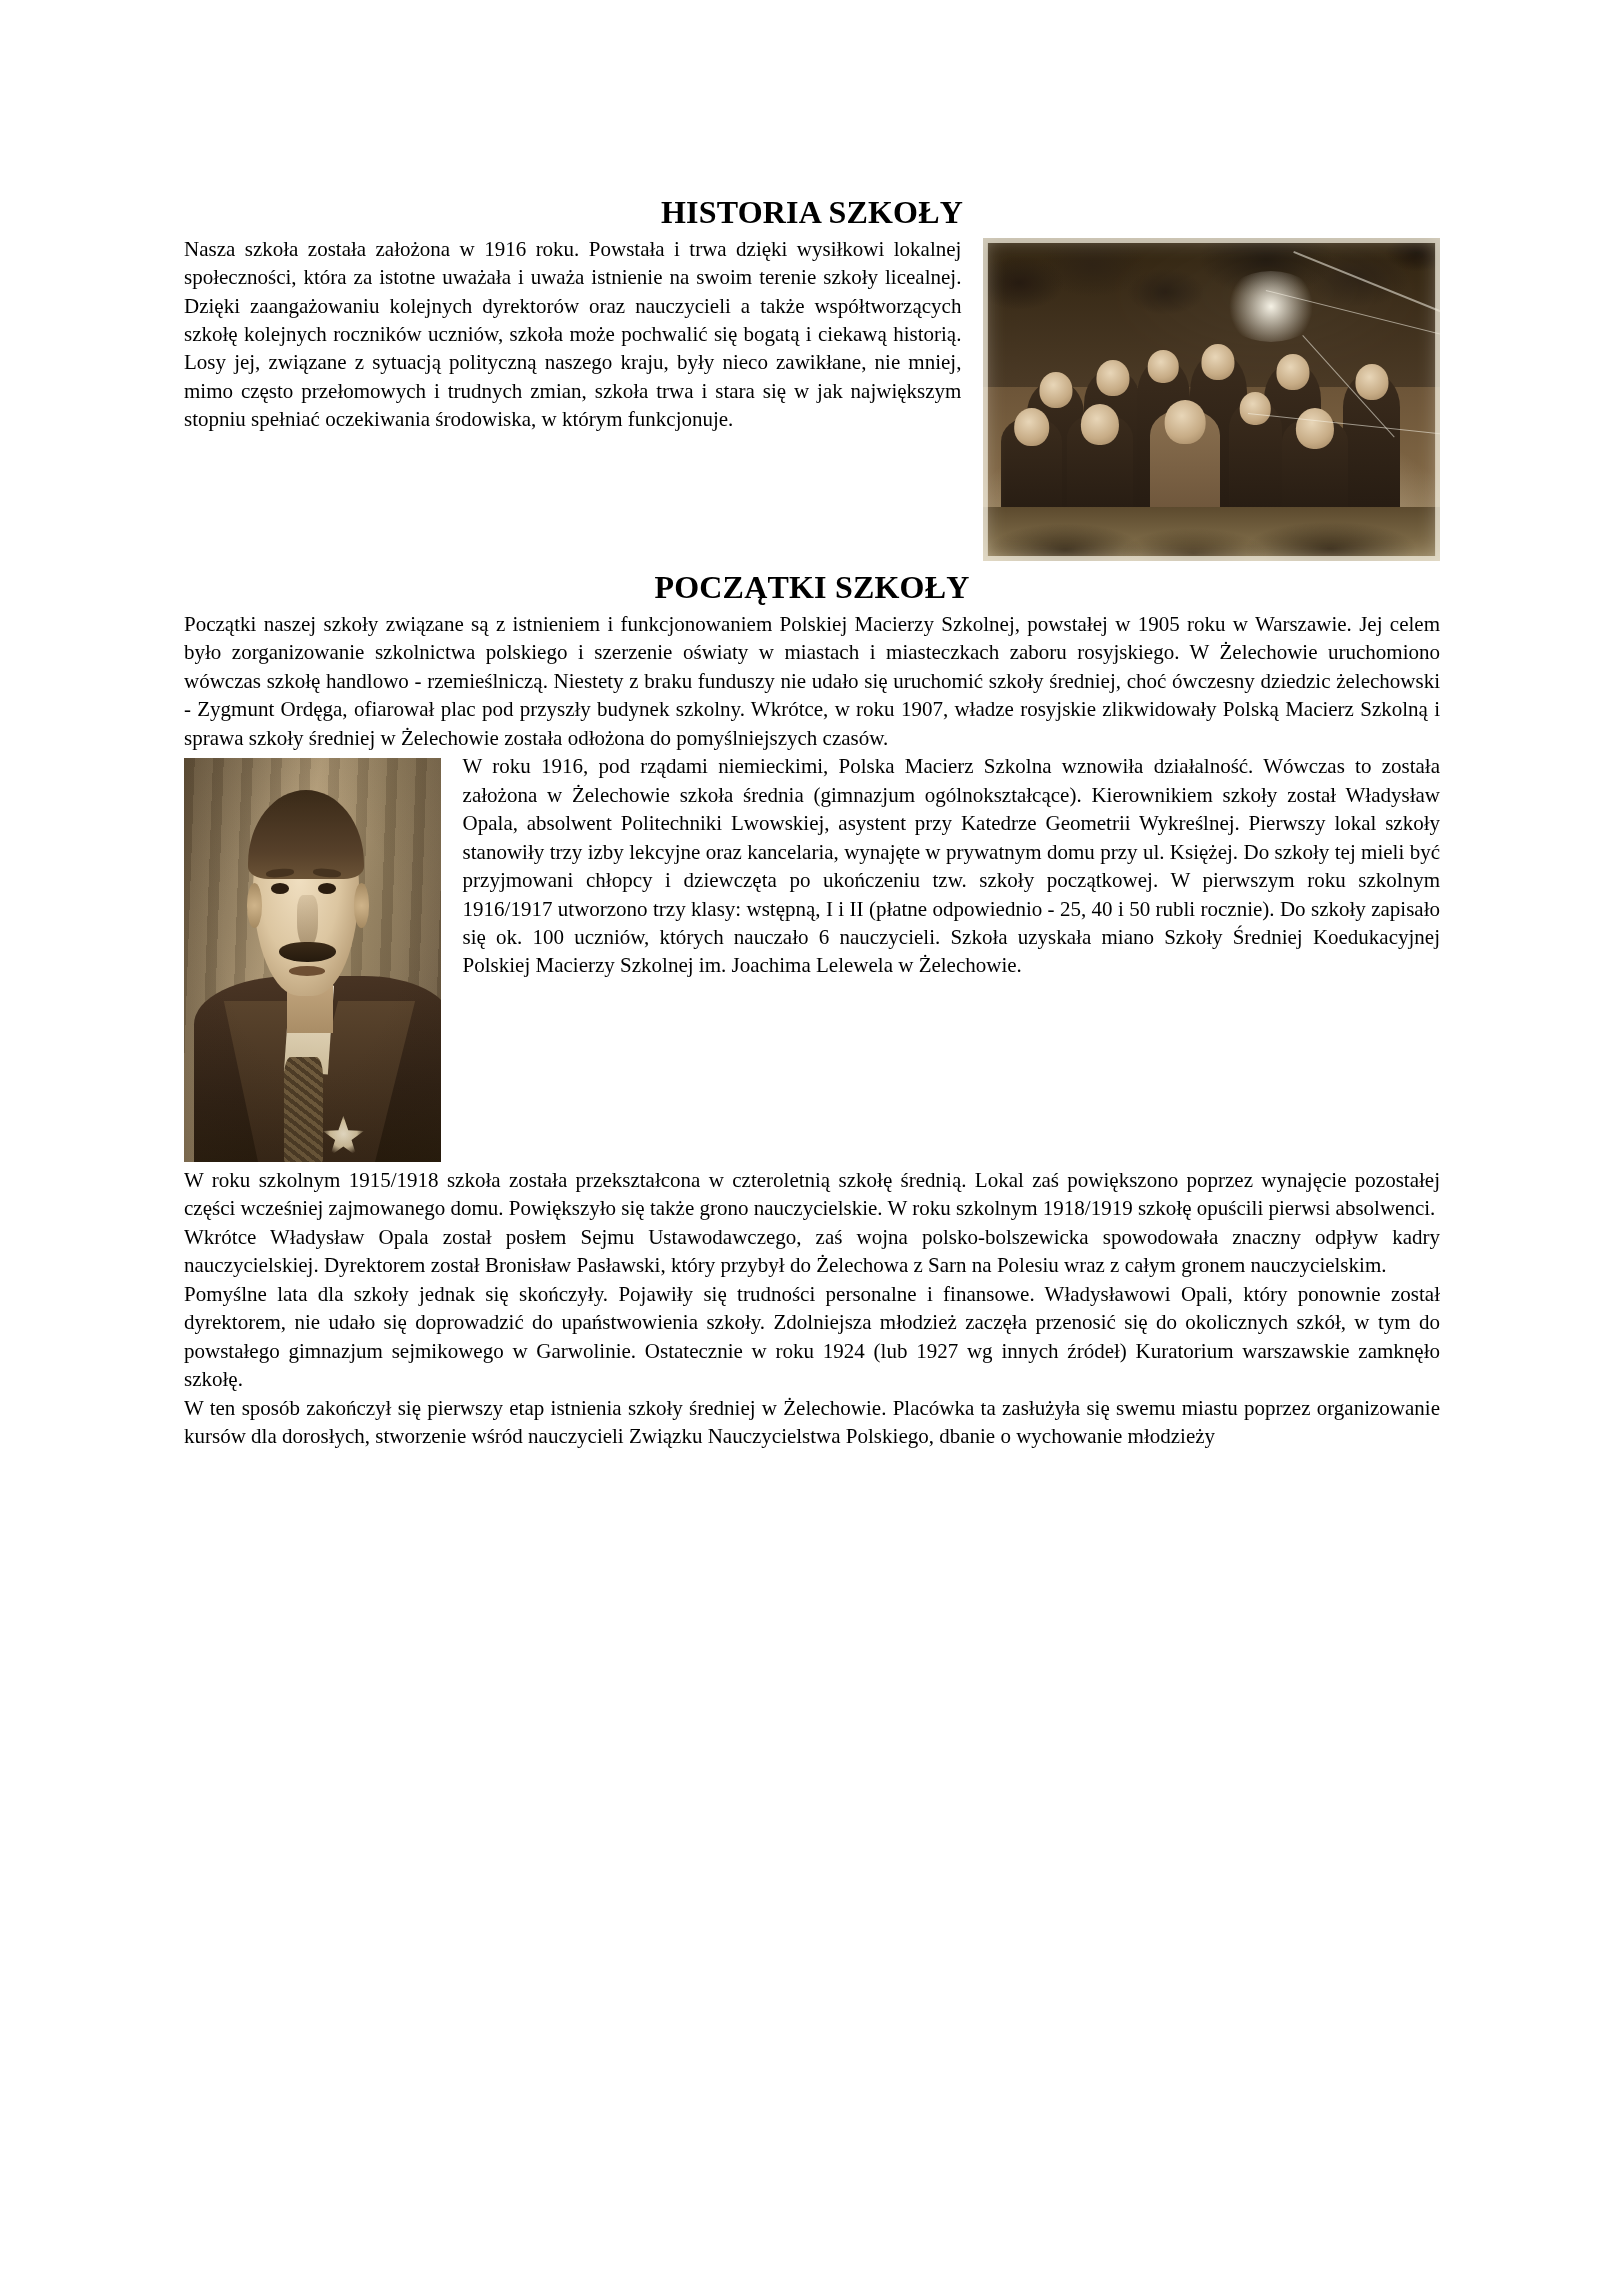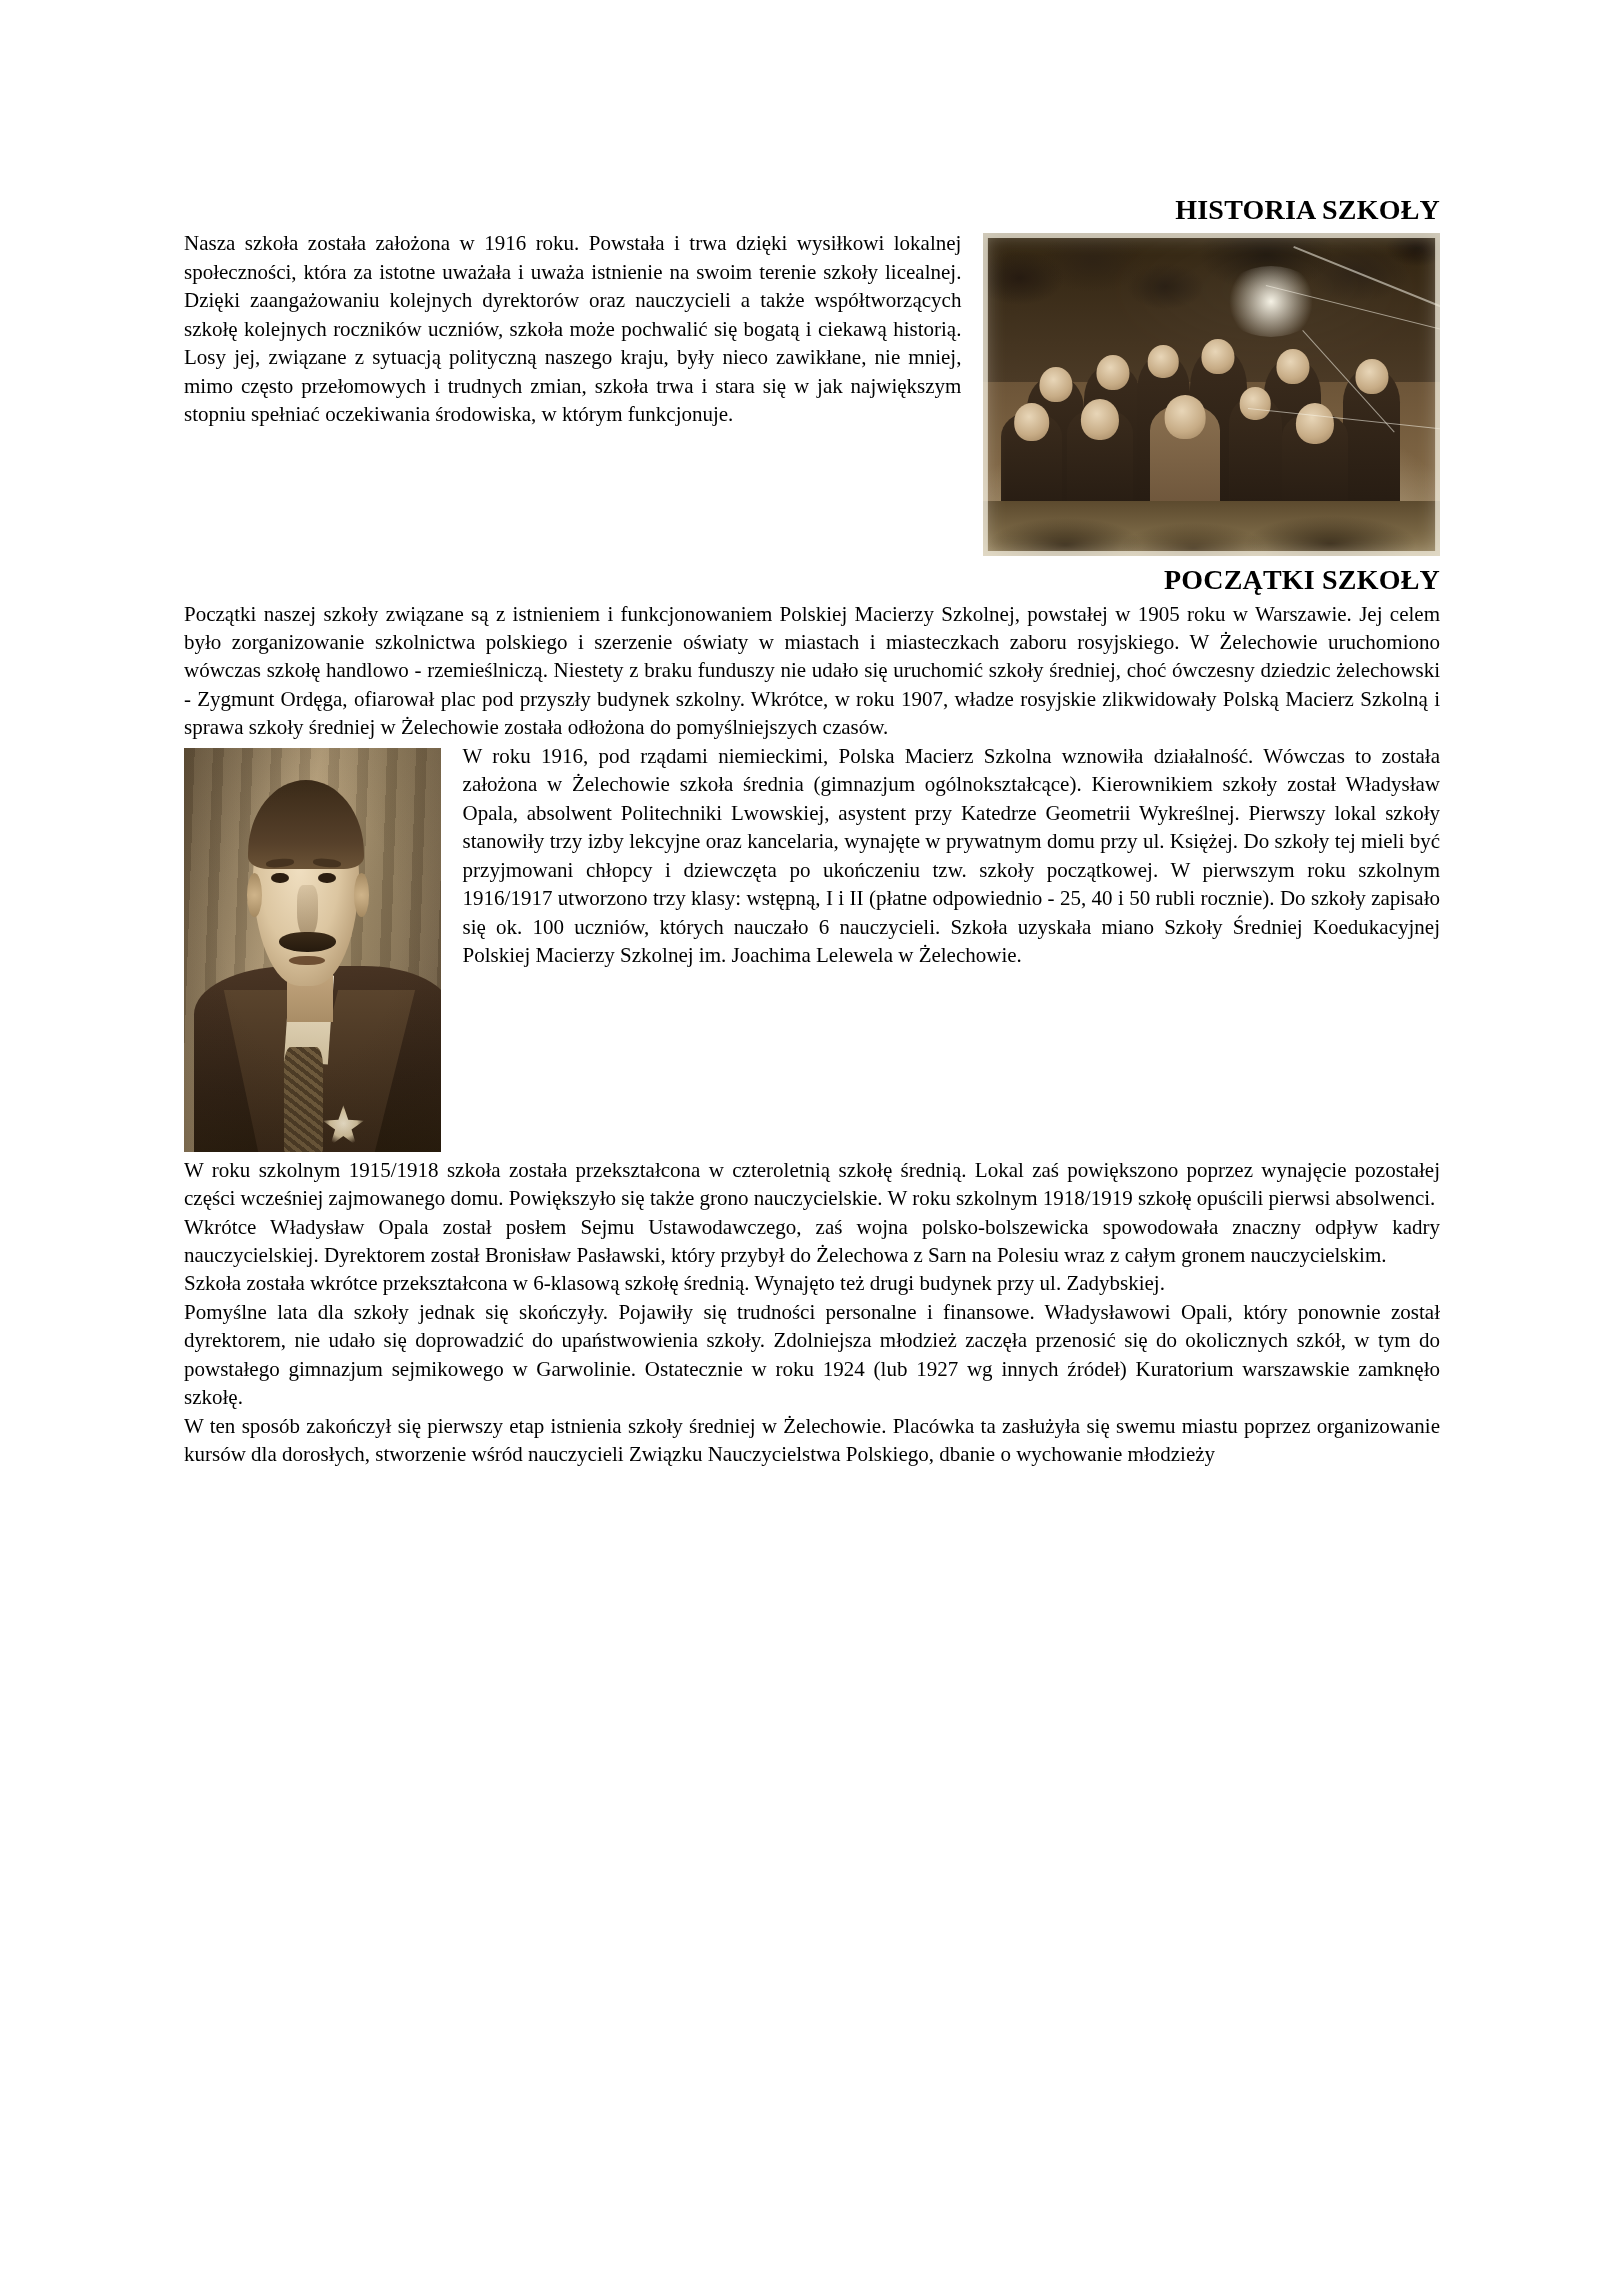--- a/index.html
+++ b/index.html
@@ -21,23 +21,23 @@
     overflow: hidden;
   }
   .doc-body {
     font-size: 21px;
     line-height: 1.355;
     text-align: justify;
     text-justify: inter-word;
     hyphens: none;
   }
   h1.section-title {
-    font-size: 28px;
+    font-size: 32px;
     font-weight: bold;
-    text-align: right;
+    text-align: center;
     margin: 0 0 1px 0;
     line-height: 1.3;
     letter-spacing: 0.2px;
   }
   p.para {
     margin: 0;
     text-align: justify;
     text-indent: 0;
   }
   p.para:last-child { margin-bottom: 0; }
@@ -360,21 +360,20 @@
         <div class="vignette"></div>
       </div>
     </div>
 
     <p class="para">W roku 1916, pod rządami niemieckimi, Polska Macierz Szkolna wznowiła działalność. Wówczas to została założona w Żelechowie szkoła średnia (gimnazjum ogólnokształcące). Kierownikiem szkoły został Władysław Opala, absolwent Politechniki Lwowskiej, asystent przy Katedrze Geometrii Wykreślnej. Pierwszy lokal szkoły stanowiły trzy izby lekcyjne oraz kancelaria, wynajęte w prywatnym domu przy ul. Księżej. Do szkoły tej mieli być przyjmowani chłopcy i dziewczęta po ukończeniu tzw. szkoły początkowej. W pierwszym roku szkolnym 1916/1917 utworzono trzy klasy: wstępną, I i II (płatne odpowiednio - 25, 40 i 50 rubli rocznie). Do szkoły zapisało się ok. 100 uczniów, których nauczało 6 nauczycieli. Szkoła uzyskała miano Szkoły Średniej Koedukacyjnej Polskiej Macierzy Szkolnej im. Joachima Lelewela w Żelechowie.</p>
 
     <p class="para" style="clear:left;">W roku szkolnym 1915/1918 szkoła została przekształcona w czteroletnią szkołę średnią. Lokal zaś powiększono poprzez wynajęcie pozostałej części wcześniej zajmowanego domu. Powiększyło się także grono nauczycielskie. W roku szkolnym 1918/1919 szkołę opuścili pierwsi absolwenci.</p>
 
     <p class="para">Wkrótce Władysław Opala został posłem Sejmu Ustawodawczego, zaś wojna polsko-bolszewicka spowodowała znaczny odpływ kadry nauczycielskiej. Dyrektorem został Bronisław Pasławski, który przybył do Żelechowa z Sarn na Polesiu wraz z całym gronem nauczycielskim.</p>
 
-    <p class="para">Szkoła została wkrótce przekształcona w 6-klasową szkołę średnią. Wynajęto też drugi budynek przy ul. Zadybskiej.</p>
 
     <p class="para">Pomyślne lata dla szkoły jednak się skończyły. Pojawiły się trudności personalne i finansowe. Władysławowi Opali, który ponownie został dyrektorem, nie udało się doprowadzić do upaństwowienia szkoły. Zdolniejsza młodzież zaczęła przenosić się do okolicznych szkół, w tym do powstałego gimnazjum sejmikowego w Garwolinie. Ostatecznie w roku 1924 (lub 1927 wg innych źródeł) Kuratorium warszawskie zamknęło szkołę.</p>
 
     <p class="para">W ten sposób zakończył się pierwszy etap istnienia szkoły średniej w Żelechowie. Placówka ta zasłużyła się swemu miastu poprzez organizowanie kursów dla dorosłych, stworzenie wśród nauczycieli Związku Nauczycielstwa Polskiego, dbanie o wychowanie młodzieży</p>
   </div>
 
 </div>
 
 
 </body></html>

